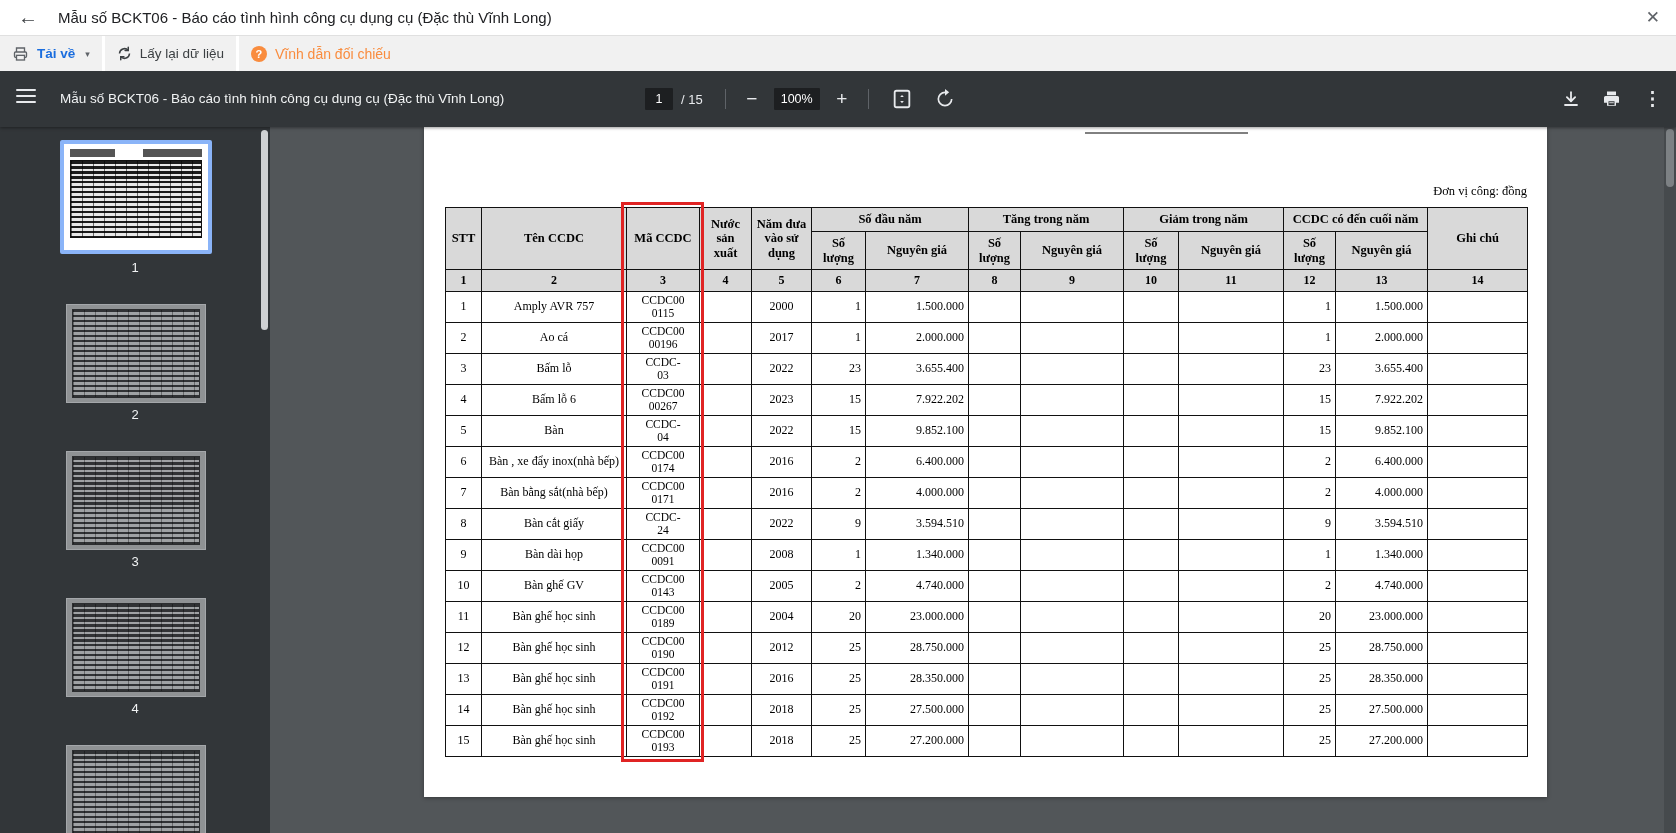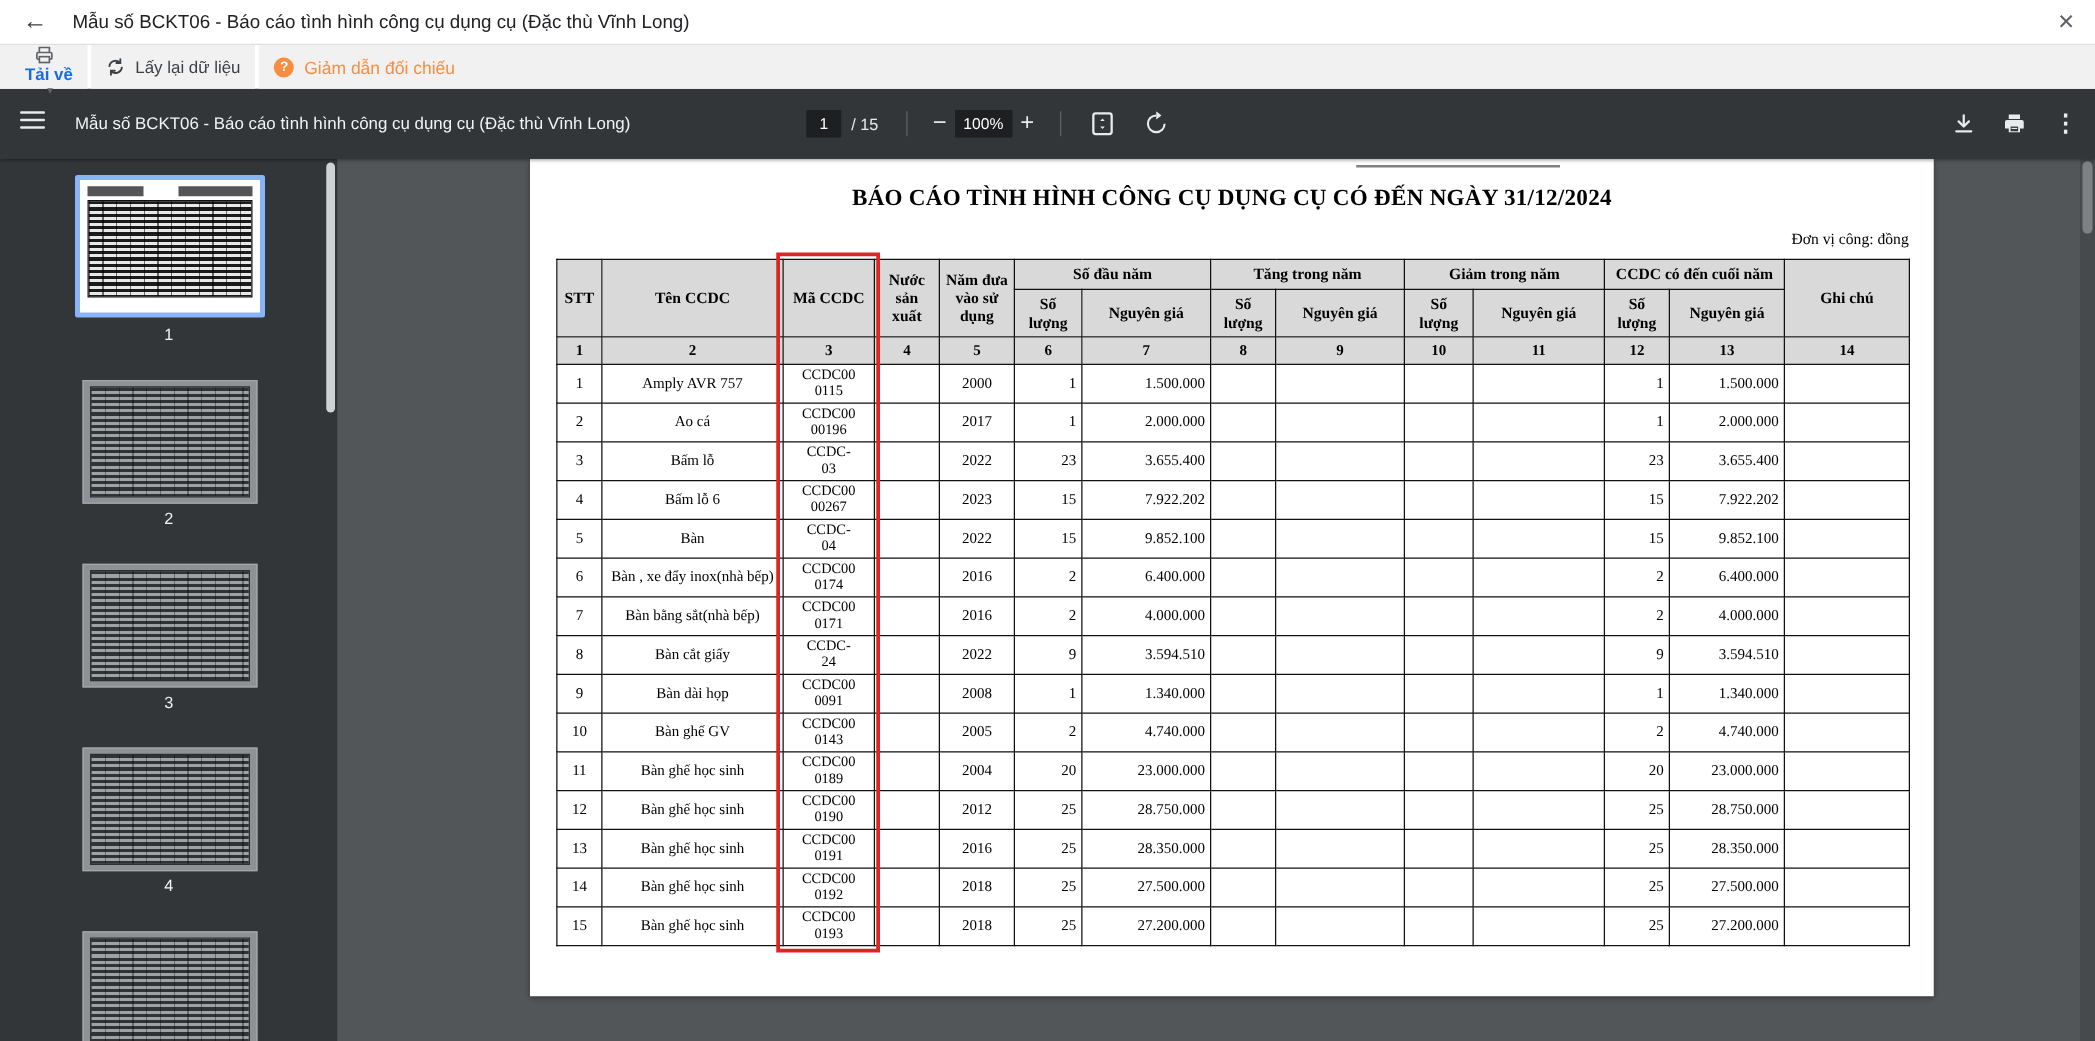--- a/index.html
+++ b/index.html
@@ -27,21 +27,21 @@
   .pdfbar { position:absolute; left:0; top:71px; width:1676px; height:56px; background:#323639; color:#e8eaed; z-index:28; box-shadow:0 1px 3px rgba(0,0,0,.4); }
   .pdfbar .burger { position:absolute; left:16px; top:18px; width:20px; height:16px; cursor:pointer; }
   .burger span { display:block; height:2px; background:#e8eaed; margin-bottom:4px; border-radius:1px; }
   .pdf-title { position:absolute; left:60px; top:20px; font-size:13.5px; font-weight:500; color:#f1f3f4; }
   .pagectl { position:absolute; left:645px; top:16px; height:24px; display:flex; align-items:center; }
   .numbox { background:rgba(0,0,0,.42); color:#fff; font-size:12.5px; text-align:center; border:none; border-radius:1px; }
   .pagebox { width:28px; height:22px; line-height:22px; }
   .slash { font-size:13px; margin:0 8px 0 8px; color:#e8eaed; }
   .vdiv { width:1px; height:20px; background:#5f6368; margin:0 14px; }
   .zbtn { font-size:19px; color:#e8eaed; width:24px; text-align:center; cursor:pointer; line-height:22px; }
-  .zoombox { width:46px; height:22px; line-height:22px; margin:0 0; }
+  .zoombox { width:46px; height:22px; line-height:22px; margin:0 10px; }
   .tool-ic { cursor:pointer; display:inline-block; }
   .fit-ic { margin:0 8px; } .rot-ic { margin-left:14px; }
   .right-ics { position:absolute; right:14px; top:16px; display:flex; align-items:center; gap:22px; }
 
   
   .viewer { position:absolute; left:0; top:127px; width:1676px; height:706px; }
   .sidebar { position:absolute; left:0; top:0; width:270px; height:706px; background:#323639; }
   .thumb { position:absolute; cursor:pointer; }
   .thumb-label { position:absolute; width:100%; text-align:center; color:#f1f3f4; font-size:13px; font-weight:500; }
   .t1 { left:60px; top:13px; width:152px; height:114px; border:4px solid #8ab4f8; border-radius:2px; background:#fff; padding:5px 6px; }
@@ -87,21 +87,21 @@
 </head>
 <body>
 
 <div class="topbar">
   <span class="back-arrow">←</span>
   <span class="topbar-title">Mẫu số BCKT06 - Báo cáo tình hình công cụ dụng cụ (Đặc thù Vĩnh Long)</span>
   <span class="close-x">✕</span>
 </div>
 
 <div class="actionbar">
-  <div class="chip" style="margin-left:0;flex-direction:column;">
+  <div class="chip" style="margin-left:0;">
     <span>
       <svg width="17" height="16" viewBox="0 0 24 24" fill="none" stroke="#5f6368" stroke-width="2">
           <path d="M6 9V3h12v6"></path>
           <rect x="3" y="9" width="18" height="8" rx="1.5"></rect>
           <rect x="6" y="14" width="12" height="7" fill="#f1f1f1"></rect>
         </svg>
     </span>
     <span class="lbl lbl-blue">Tải về</span>
     <span class="caret">▾</span>
   </div>
@@ -111,21 +111,21 @@
           <path d="M4 12a8 8 0 0 1 14-5"></path>
           <path d="M20 12a8 8 0 0 1-14 5"></path>
           <path d="M18 2v5h-5" stroke-linecap="round"></path>
           <path d="M6 22v-5h5" stroke-linecap="round"></path>
         </svg>
     </span>
     <span class="lbl lbl-dark">Lấy lại dữ liệu</span>
   </div>
   <div class="chip-fill">
     <span class="qbadge">?</span>
-    <span class="lbl-orange">Giảm dẫn đối chiếu</span>
+    <span class="lbl-orange">Vĩnh dẫn đối chiếu</span>
   </div>
 </div>
 
 <div class="pdfbar">
   <div class="burger">
       <span></span>
       <span></span>
       <span></span>
     </div>
   <div class="pdf-title">Mẫu số BCKT06 - Báo cáo tình hình công cụ dụng cụ (Đặc thù Vĩnh Long)</div>
@@ -197,21 +197,20 @@
       </div>
       <div class="thumb-label" style="top: 574px;">4</div>
       <div class="thumb tgray" style="top: 618px;">
         <div class="mini-table"></div>
       </div>
     </div>
 
   <div class="content">
     <div class="page">
       <div class="hdr-underline"></div>
-      <div class="doc-title">BÁO CÁO TÌNH HÌNH CÔNG CỤ DỤNG CỤ CÓ ĐẾN NGÀY 31/12/2024</div>
       <div class="unit-note">Đơn vị công: đồng</div>
 
       <table class="doc-table">
         <colgroup>
           <col style="width:36px">
             <col style="width:145px">
             <col style="width:73px">
             <col style="width:52px">
           <col style="width:60px">
             <col style="width:54px">

